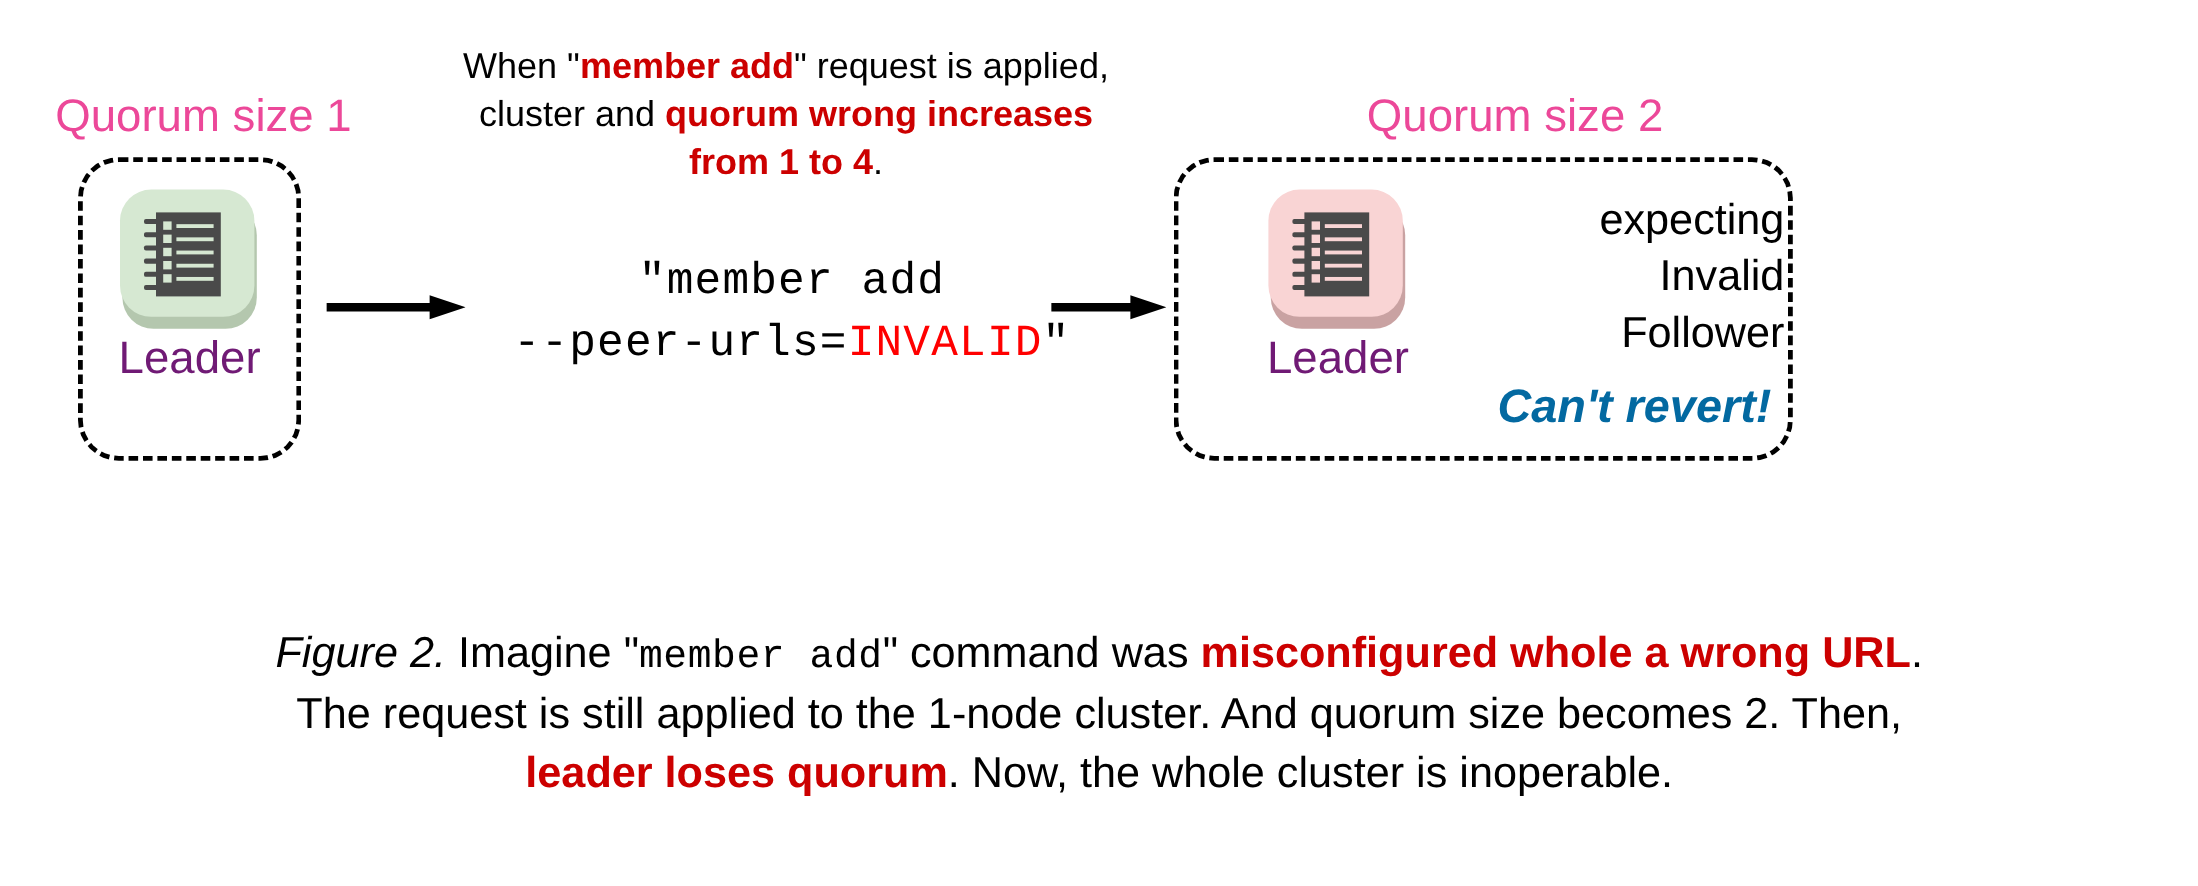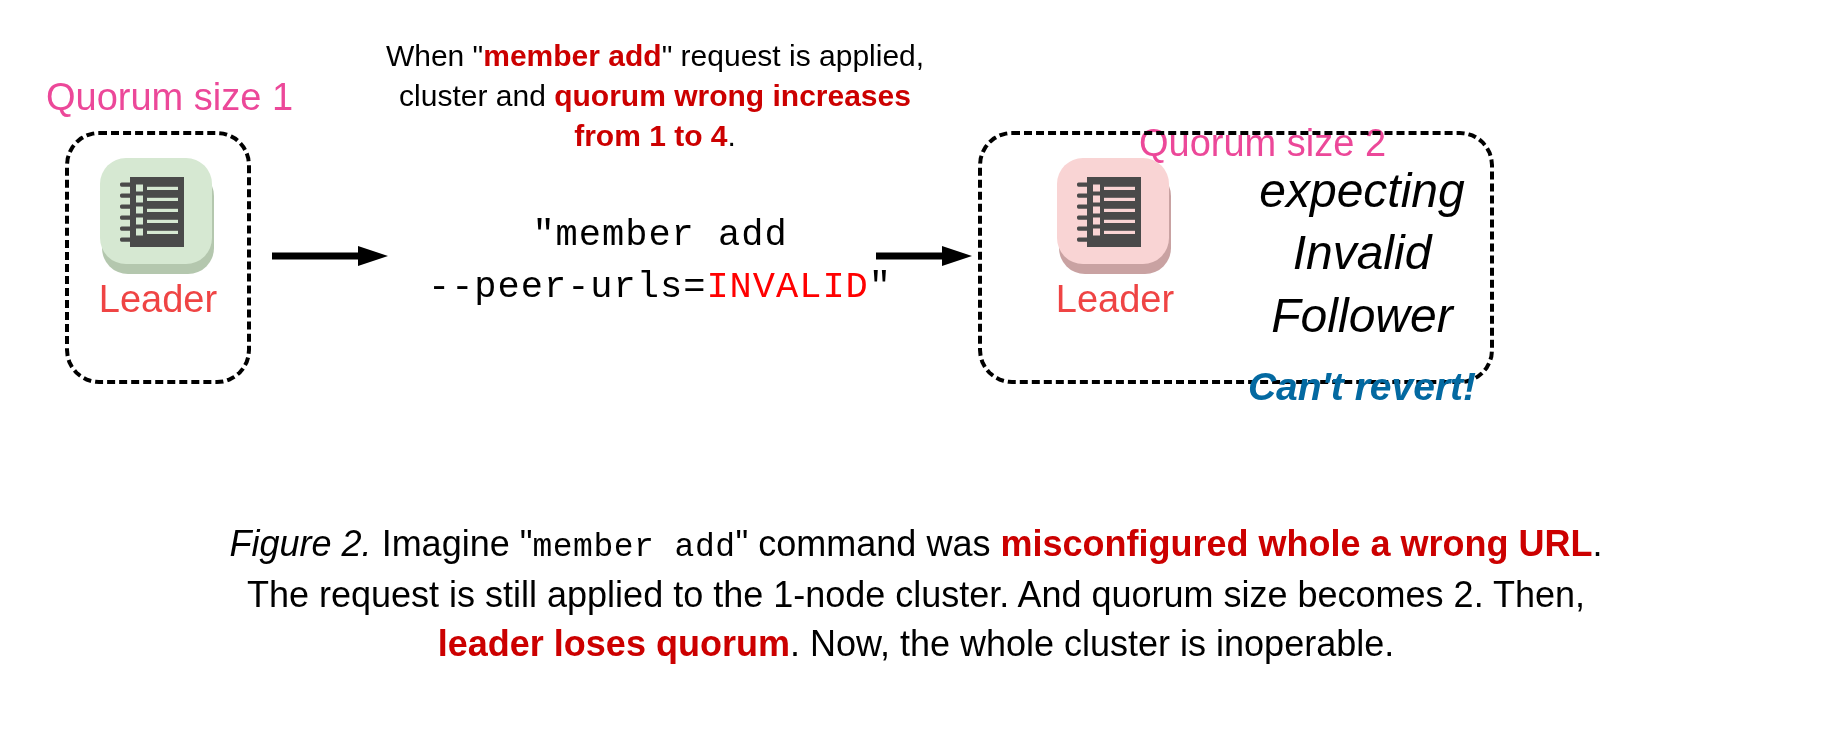--- a/index.html
+++ b/index.html
@@ -27,21 +27,21 @@
 
   
   .group-title {
     position: absolute;
     font-size: 38px;
     line-height: 1;
     white-space: nowrap;
     color: #ec4899;
   }
   #quorum-title-left  { left: 46px;  top: 78px; }
-  #quorum-title-right { left: 1139px; top: 78px; margin-top: 46px; }
+  #quorum-title-right { left: 1139px; top: 78px; }
 
   
   .cluster-box {
     position: absolute;
     border: 4px dashed #000000;
     border-radius: 34px;
     box-sizing: border-box;
     background: transparent;
   }
   #cluster-left  { left: 65px;  top: 131px; width: 186px;  height: 253px; }
@@ -88,38 +88,38 @@
     position: absolute;
     left: 0;
     top: 0;
     width: 112px;
     height: 106px;
   }
 
   .node-label {
     font-size: 38px;
     line-height: 1.05;
-    color: #ef4444;
+    color: #701a75;
     white-space: nowrap;
     text-align: center;
   }
 
   
   #right-annotation {
     position: absolute;
     left: 1237px;
     top: 160px;
     width: 250px;
     text-align: center;
   }
   #right-annotation .ann-line {
-    font-size: 48px;
-    font-style: italic;
+    font-size: 36px;
     line-height: 1.30;
     white-space: nowrap;
+    text-align: right;
   }
   #right-annotation .ann-warning {
     margin-top: 18px;
     font-size: 39px;
     font-weight: bold;
     color: #0369a1;
     white-space: nowrap;
     font-style: italic;
   }
 

